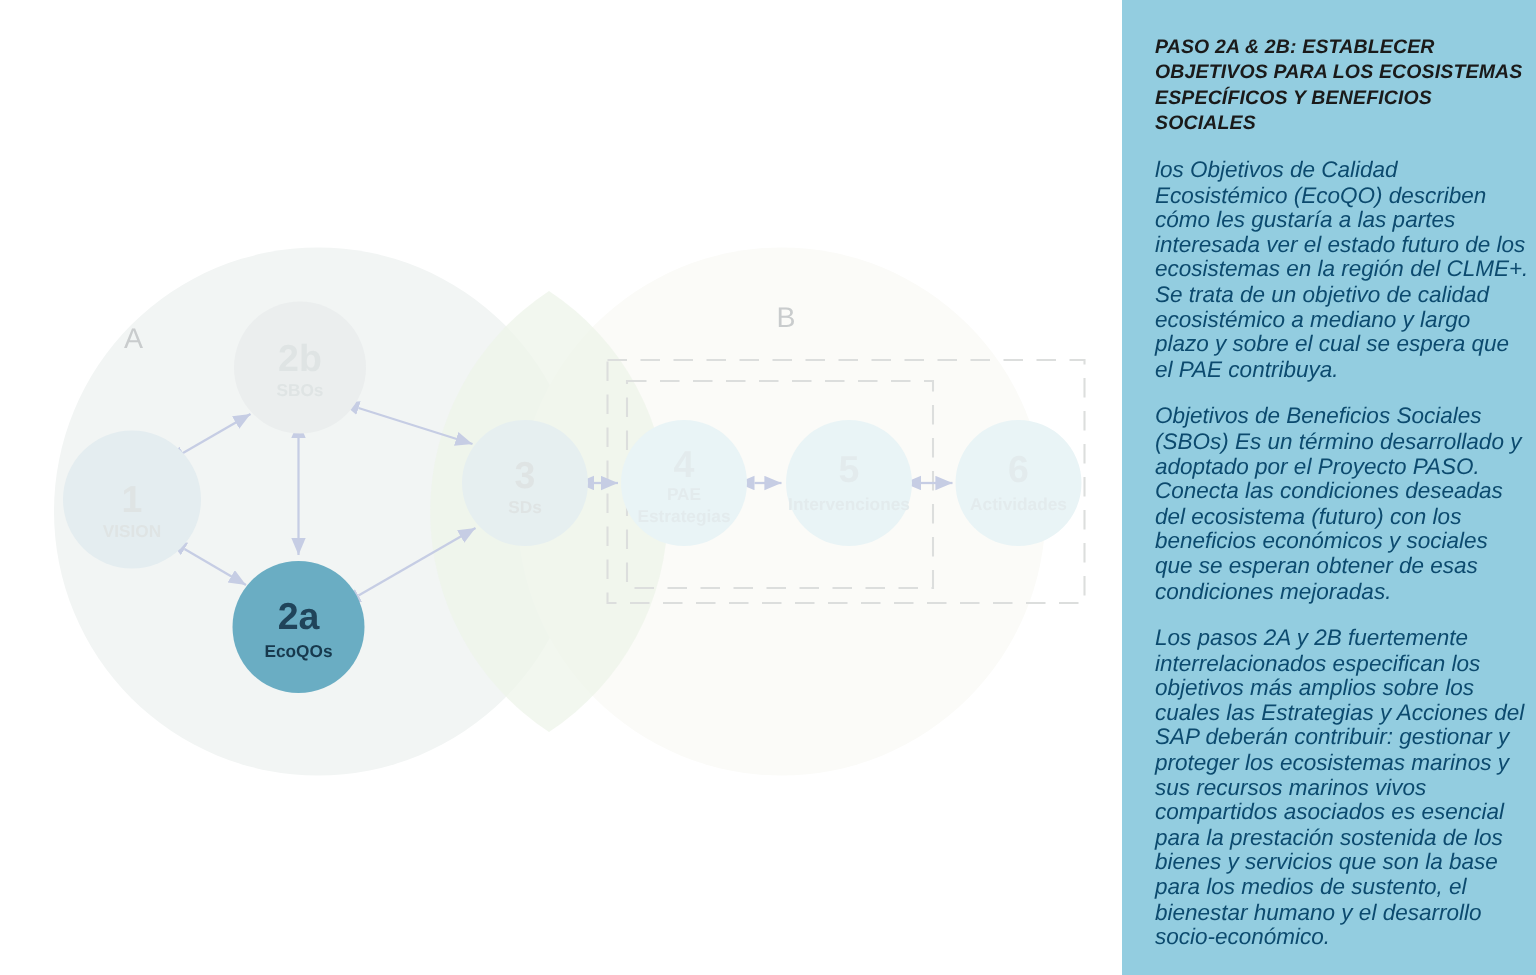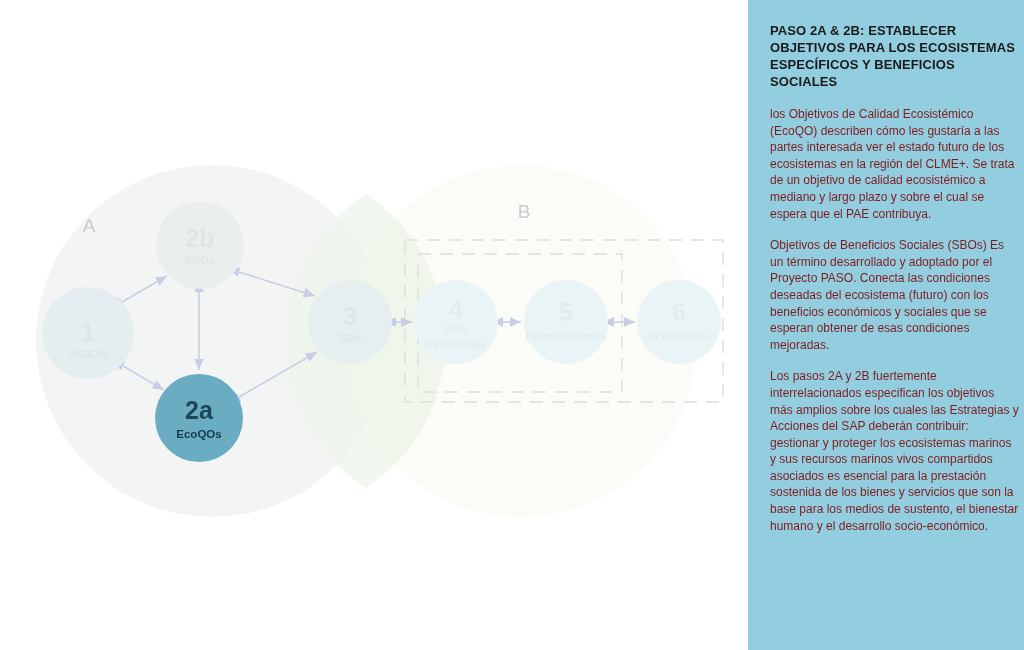--- a/index.html
+++ b/index.html
@@ -69,35 +69,36 @@
   
   #text-panel {
     position: absolute;
     left: 748px;
     top: 0;
     width: 276px;
     height: 650px;
     background: #93cde0;
     box-sizing: border-box;
     padding: 22px 5px 10px 22px;
+    font-style: italic;
   }
   #panel-title {
     color: #1a1a1a;
     font-family: "Liberation Sans", sans-serif;
     font-size: 13px;
     font-weight: bold;
     line-height: 17px;
     letter-spacing: 0.1px;
     margin: 0 0 16px 0;
     white-space: pre-line;
   }
   .panel-para {
-    color: #7f1d1d;
-    font-family: "Liberation Sans", sans-serif;
-    font-size: 12px;
+    color: #0c4a6e;
+    font-family: "Liberation Sans", sans-serif;
+    font-size: 15px;
     font-weight: 400;
     line-height: 16.6px;
     margin: 0 0 15px 0;
   }
   .panel-para:last-child { margin-bottom: 0; }
 </style>
 </head>
 <body>
 
 <div id="page">

